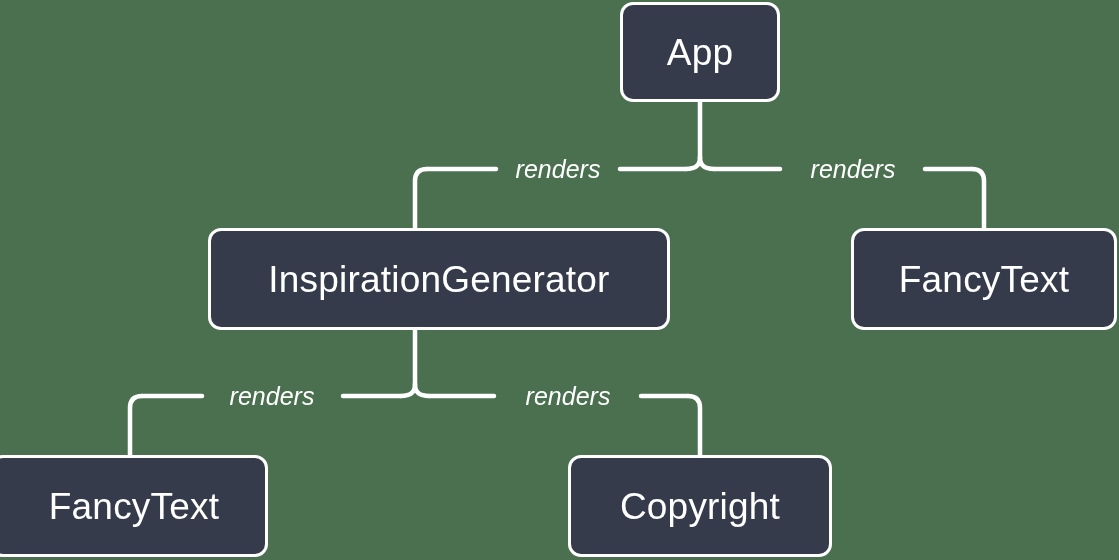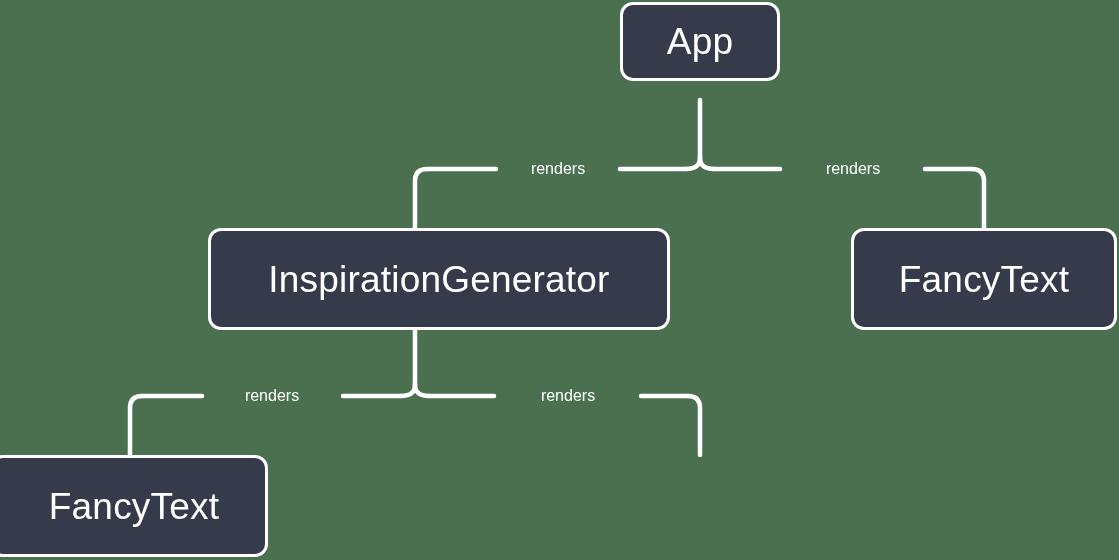--- a/index.html
+++ b/index.html
@@ -40,21 +40,21 @@
     white-space: nowrap;
   }
   .node-label {
     display: block;
     line-height: 1;
   }
   #node-app {
     left: 620px;
     top: 2px;
     width: 160px;
-    height: 79px;
+    height: 100px;
     font-size: 37px;
   }
   #node-inspiration {
     left: 208px;
     top: 228px;
     width: 462px;
     height: 102px;
     font-size: 37px;
   }
   #node-fancytext-right {
@@ -75,24 +75,25 @@
   #node-copyright {
     left: 568px;
     top: 455px;
     width: 264px;
     height: 102px;
     font-size: 37px;
   }
   .edge-label {
     position: absolute;
     color: #ffffff;
-    font-size: 16px;
+    font-size: 25px;
     line-height: 1;
     white-space: nowrap;
     transform: translate(-50%, -50%);
+    font-style: italic;
   }
   #edge-label-app-inspiration { left: 558px; top: 169px; }
   #edge-label-app-fancytext   { left: 853px; top: 169px; }
   #edge-label-ig-fancytext    { left: 272px; top: 396px; }
   #edge-label-ig-copyright    { left: 568px; top: 396px; }
 </style>
 </head>
 <body>
 
 <div id="diagram">
@@ -136,20 +137,23 @@
   </div>
 
   <div class="node" id="node-fancytext-right">
     <span class="node-label">FancyText</span>
   </div>
 
   <div class="node" id="node-fancytext-bottom">
     <span class="node-label">FancyText</span>
   </div>
 
+  <div class="node" id="node-copyright">
+    <span class="node-label">Copyright</span>
+  </div>
 
   <span class="edge-label" id="edge-label-app-inspiration">renders</span>
 
   <span class="edge-label" id="edge-label-app-fancytext">renders</span>
 
   <span class="edge-label" id="edge-label-ig-fancytext">renders</span>
 
   <span class="edge-label" id="edge-label-ig-copyright">renders</span>
 
 </div>

